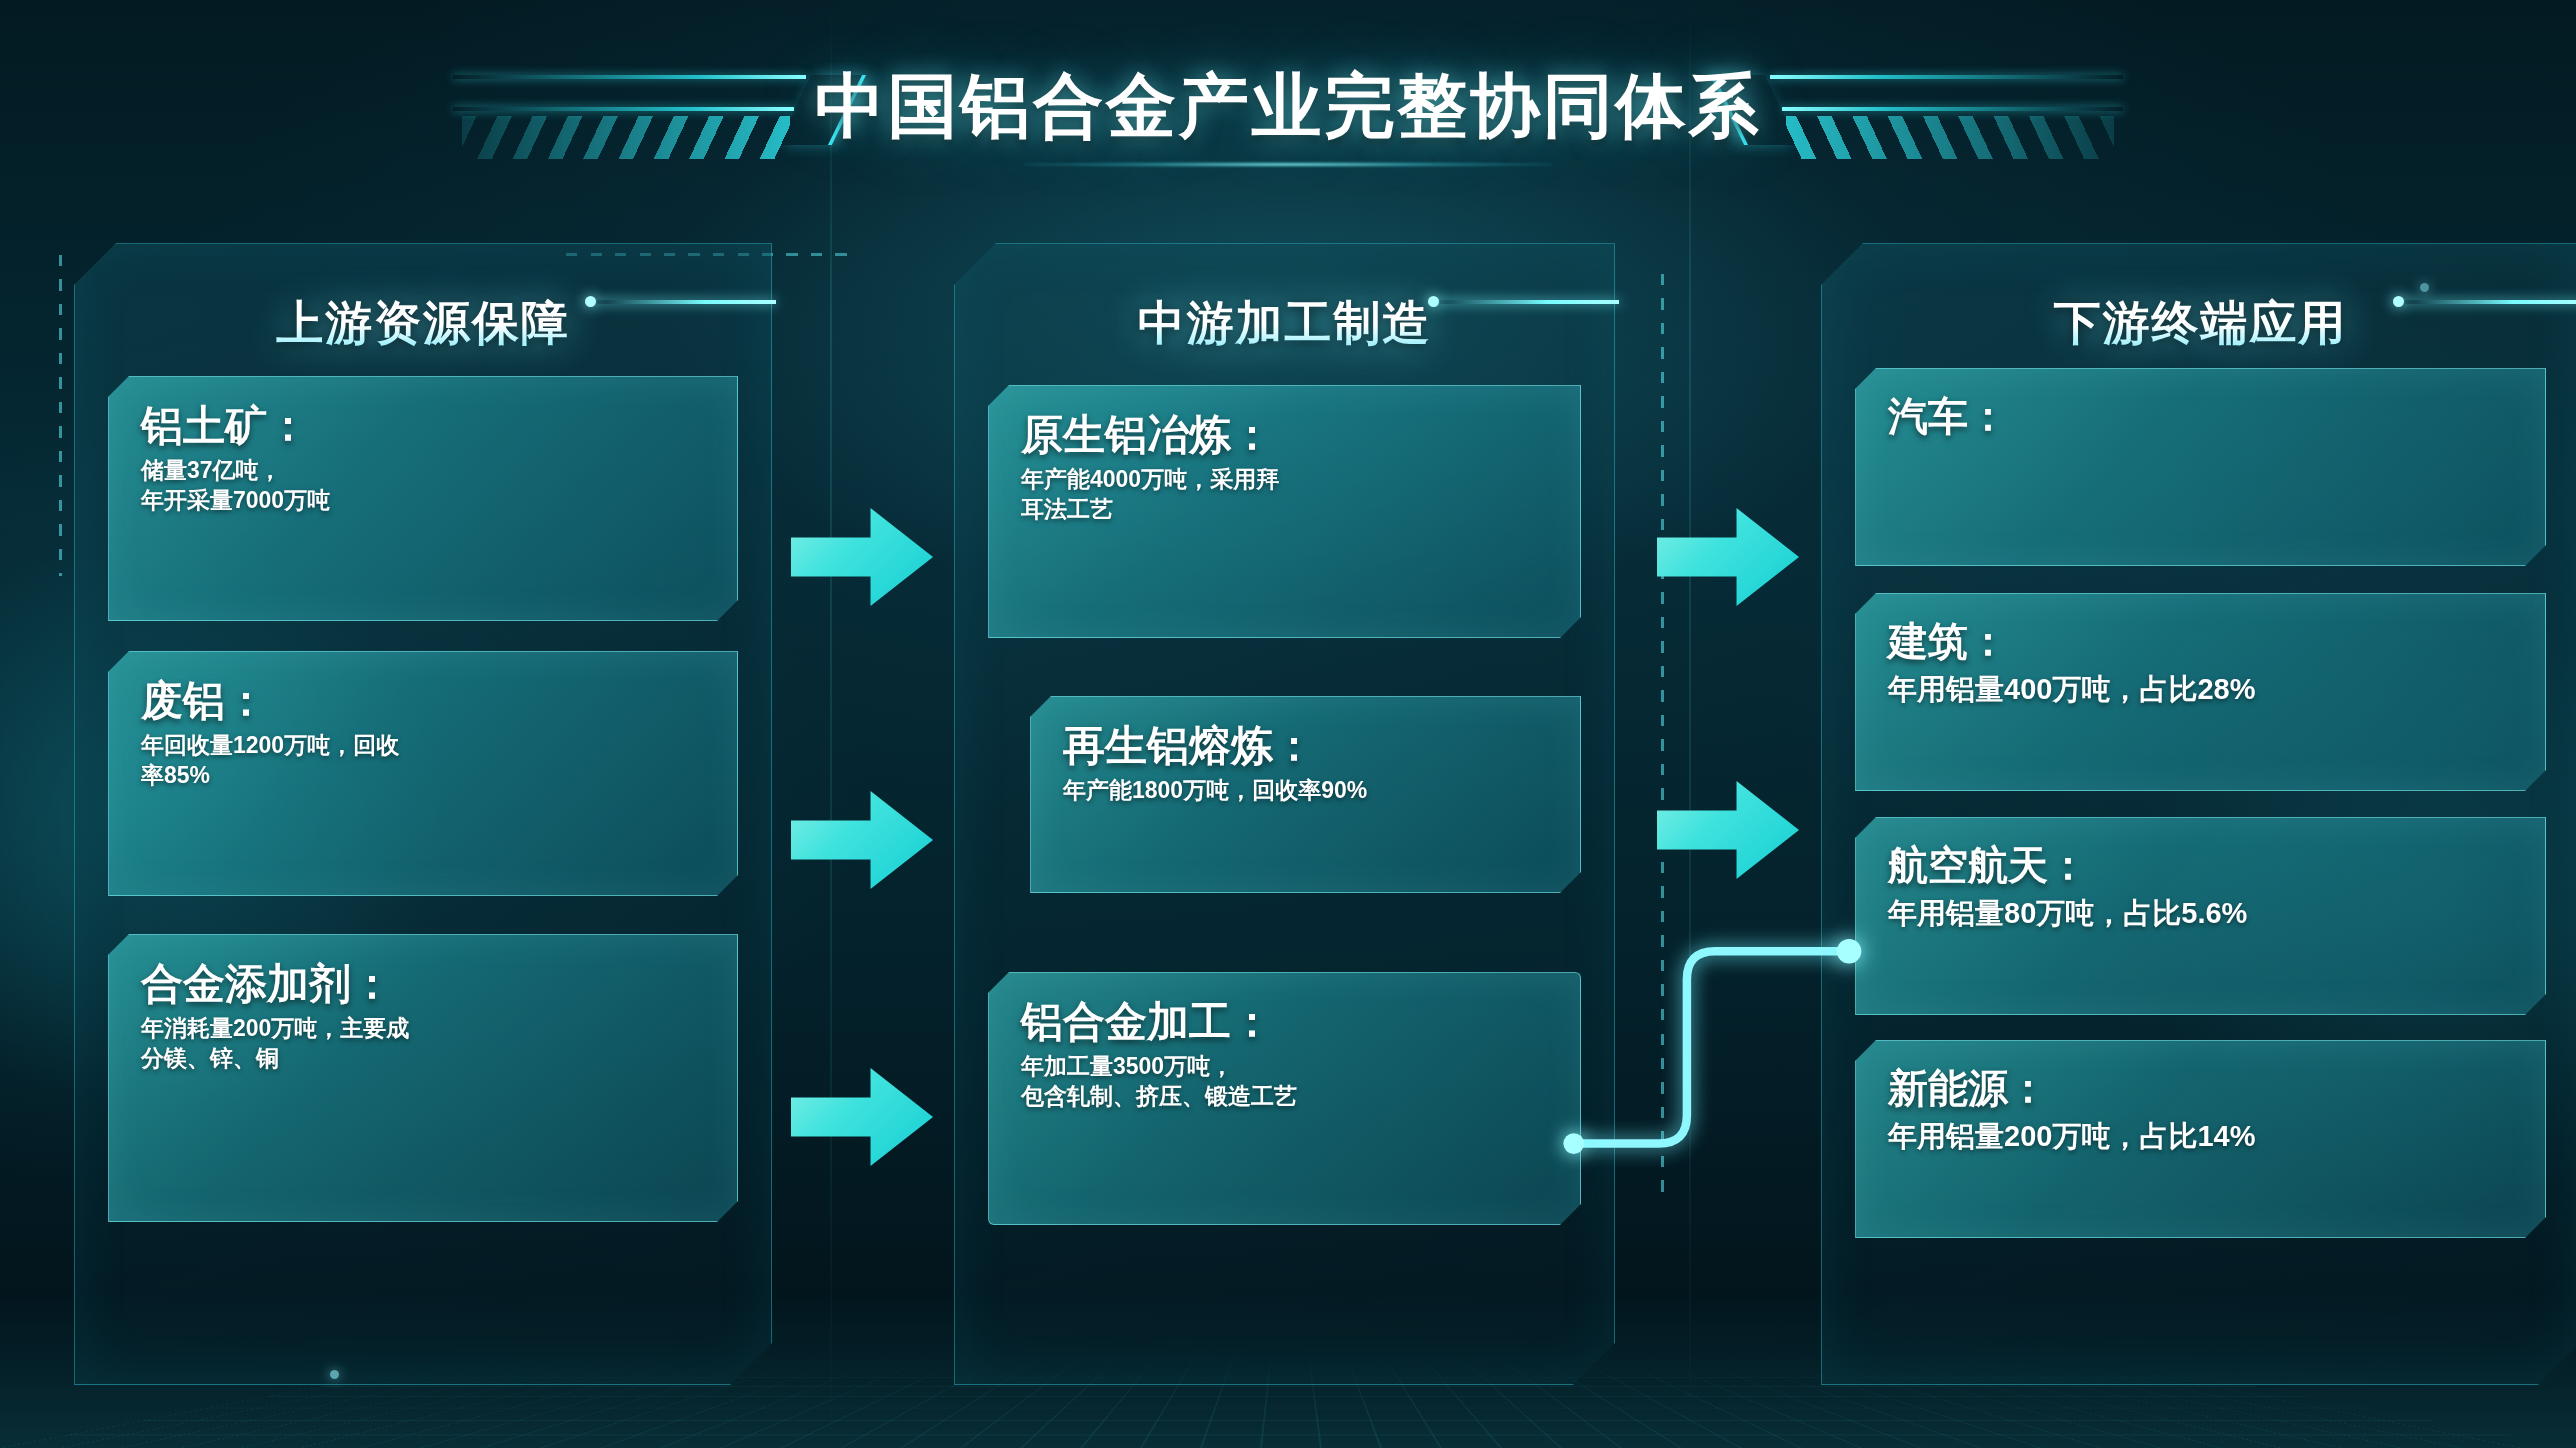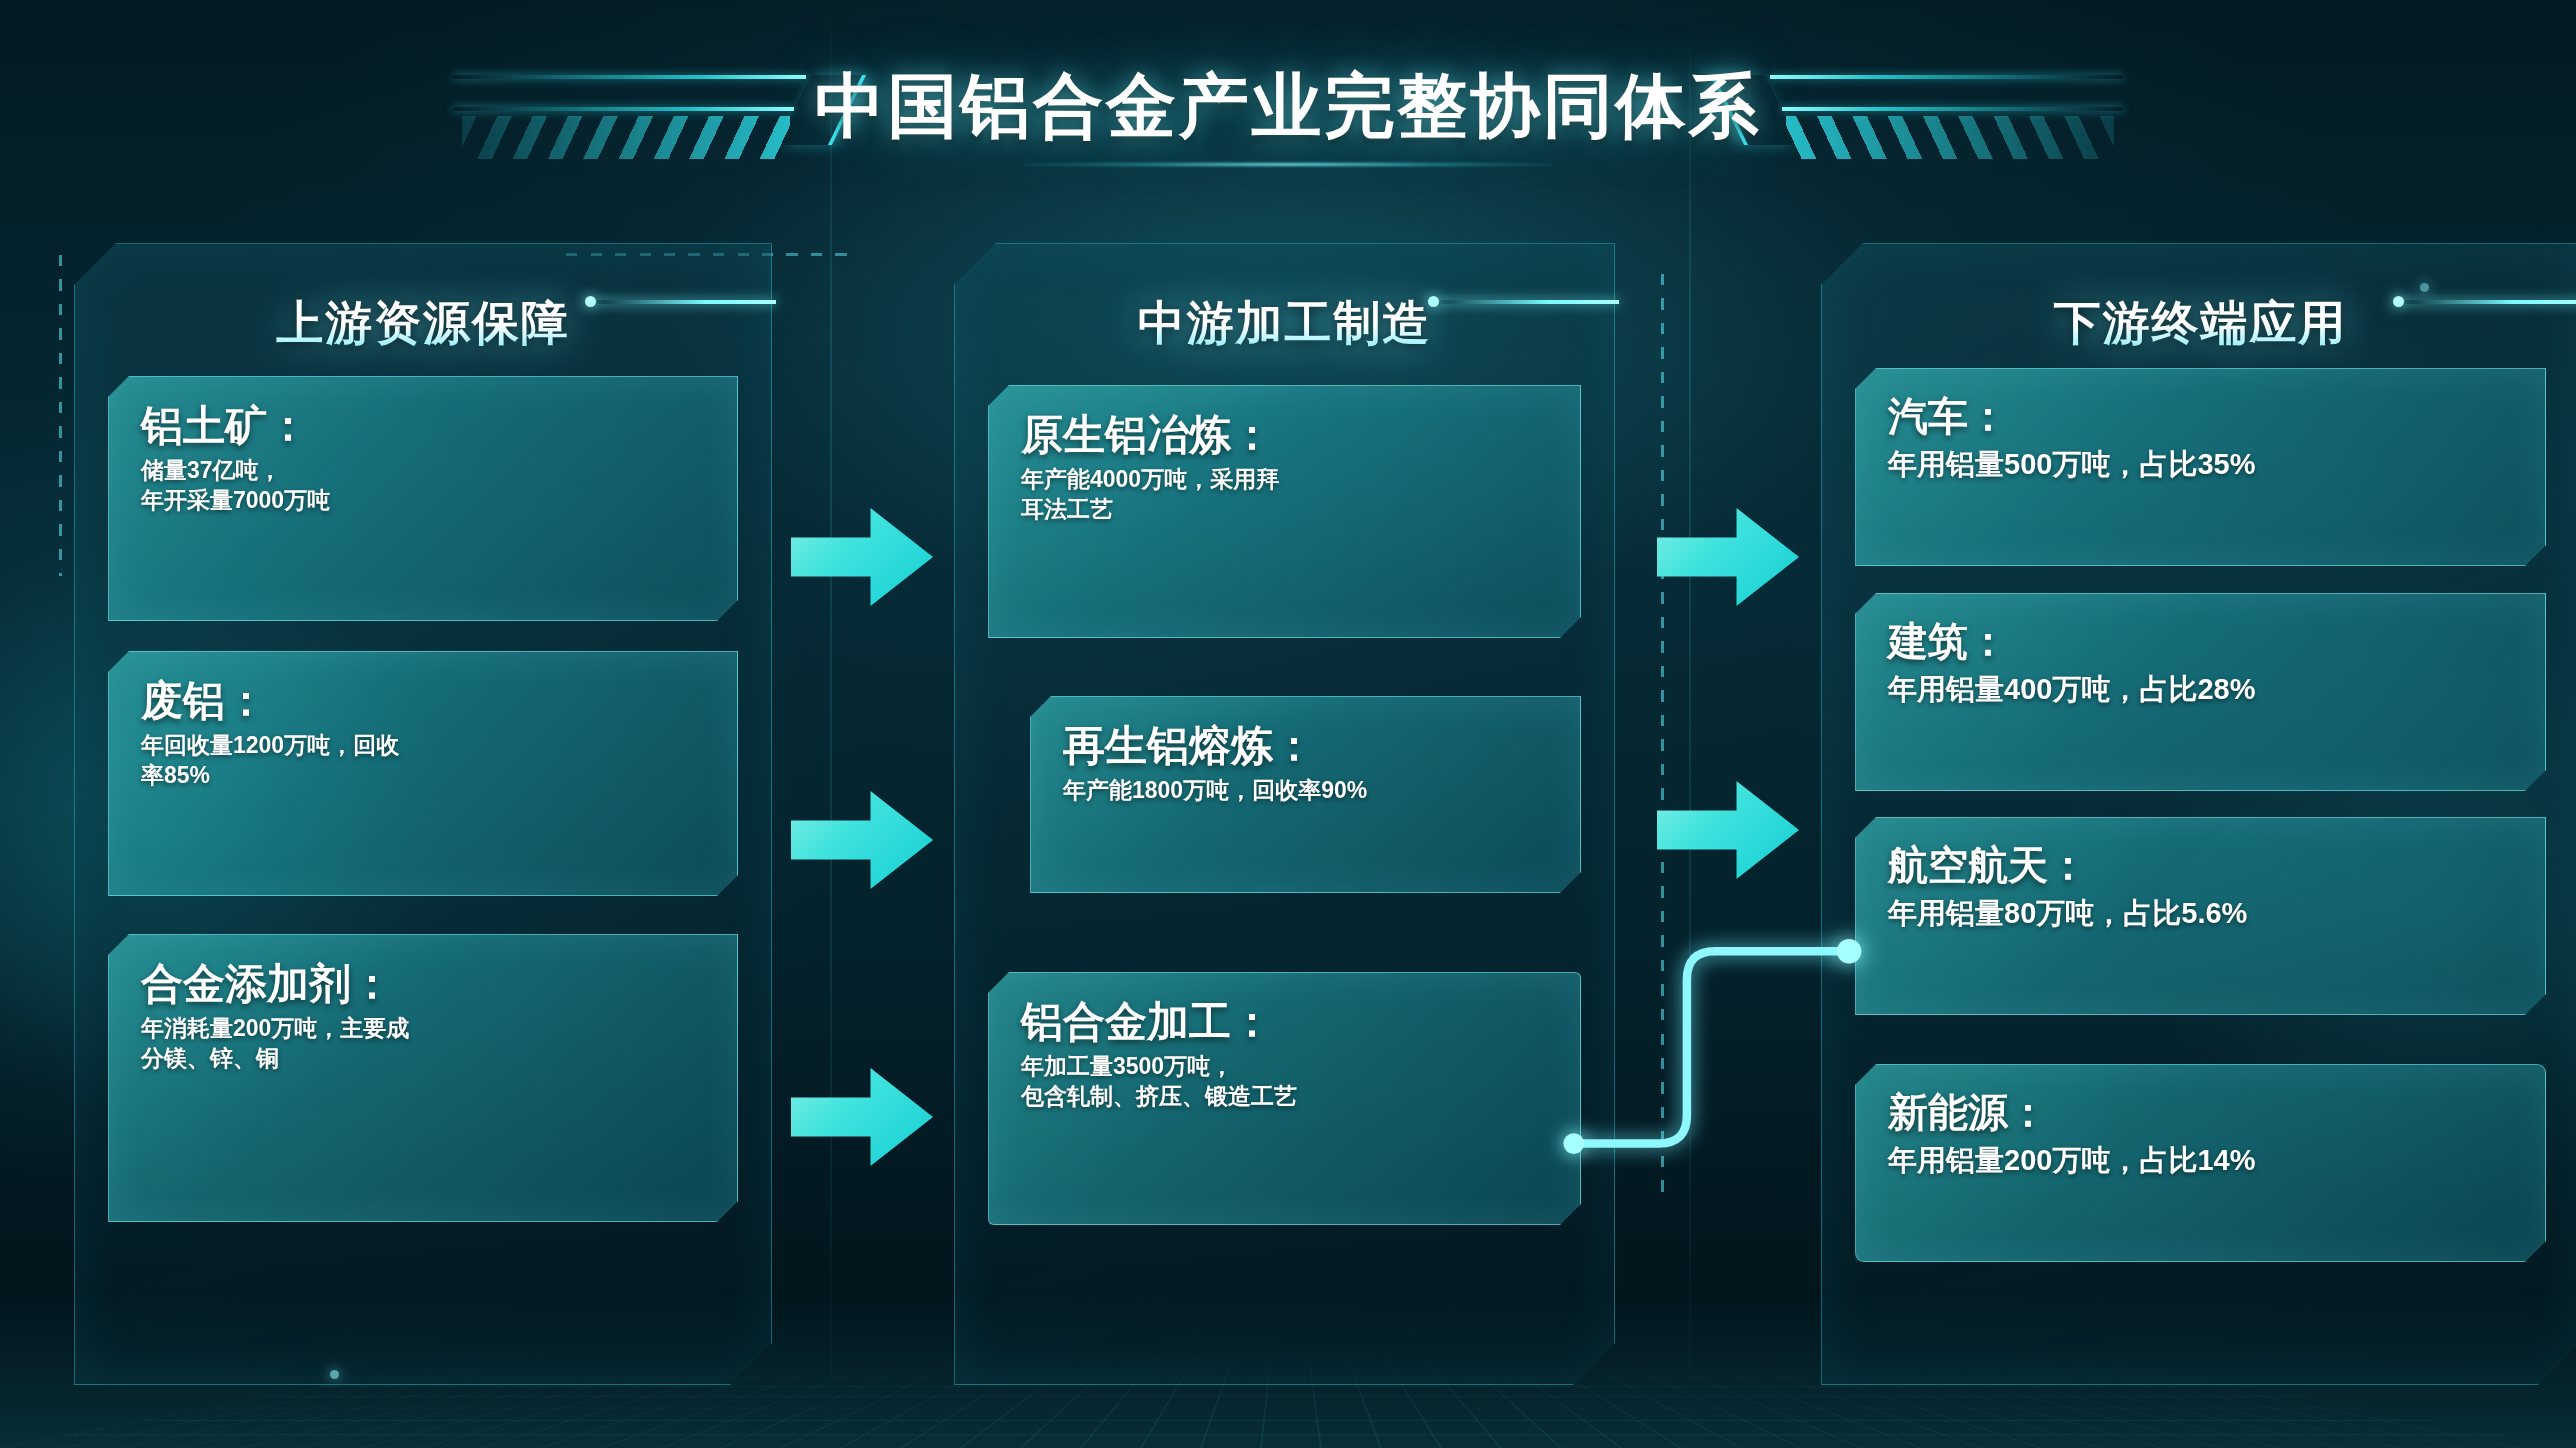--- a/index.html
+++ b/index.html
@@ -211,21 +211,21 @@
 
   
   .col-mid   .card.c0 { top: 17px;  height: 253px; }
   .col-mid   .card.c1 { top: 328px; height: 197px; margin-left: 42px; }
   .col-mid   .card.c2 { top: 604px; height: 253px; border-radius: 6px; }
 
   
   .col-right .card.c0 { top: 0px;   height: 198px; }
   .col-right .card.c1 { top: 225px; height: 198px; }
   .col-right .card.c2 { top: 449px; height: 198px; }
-  .col-right .card.c3 { top: 696px; height: 198px; border-radius: 9px; }
+  .col-right .card.c3 { top: 672px; height: 198px; }
   .col-right .card-title { font-size: 40px; }
   .col-right .card-body  { font-size: 29px; }
 
   
   .arrow {
     position: absolute;
     width: 142px; height: 98px;
   }
   .arrow i {
     display: block; width: 100%; height: 100%;
@@ -335,21 +335,20 @@
   </div>
 
   <div class="column col-right">
     <div class="panel-frame"></div>
     <div class="panel-dot"></div>
     <div class="panel-tick"></div>
     <div class="col-head">下游终端应用</div>
     <div class="cards">
       <div class="card c0">
         <div class="card-title">汽车：</div>
-        <div class="card-body">年用铝量500万吨，占比35%</div>
       </div>
       <div class="card c1">
         <div class="card-title">建筑：</div>
         <div class="card-body">年用铝量400万吨，占比28%</div>
       </div>
       <div class="card c2">
         <div class="card-title">航空航天：</div>
         <div class="card-body">年用铝量80万吨，占比5.6%</div>
       </div>
       <div class="card c3">

